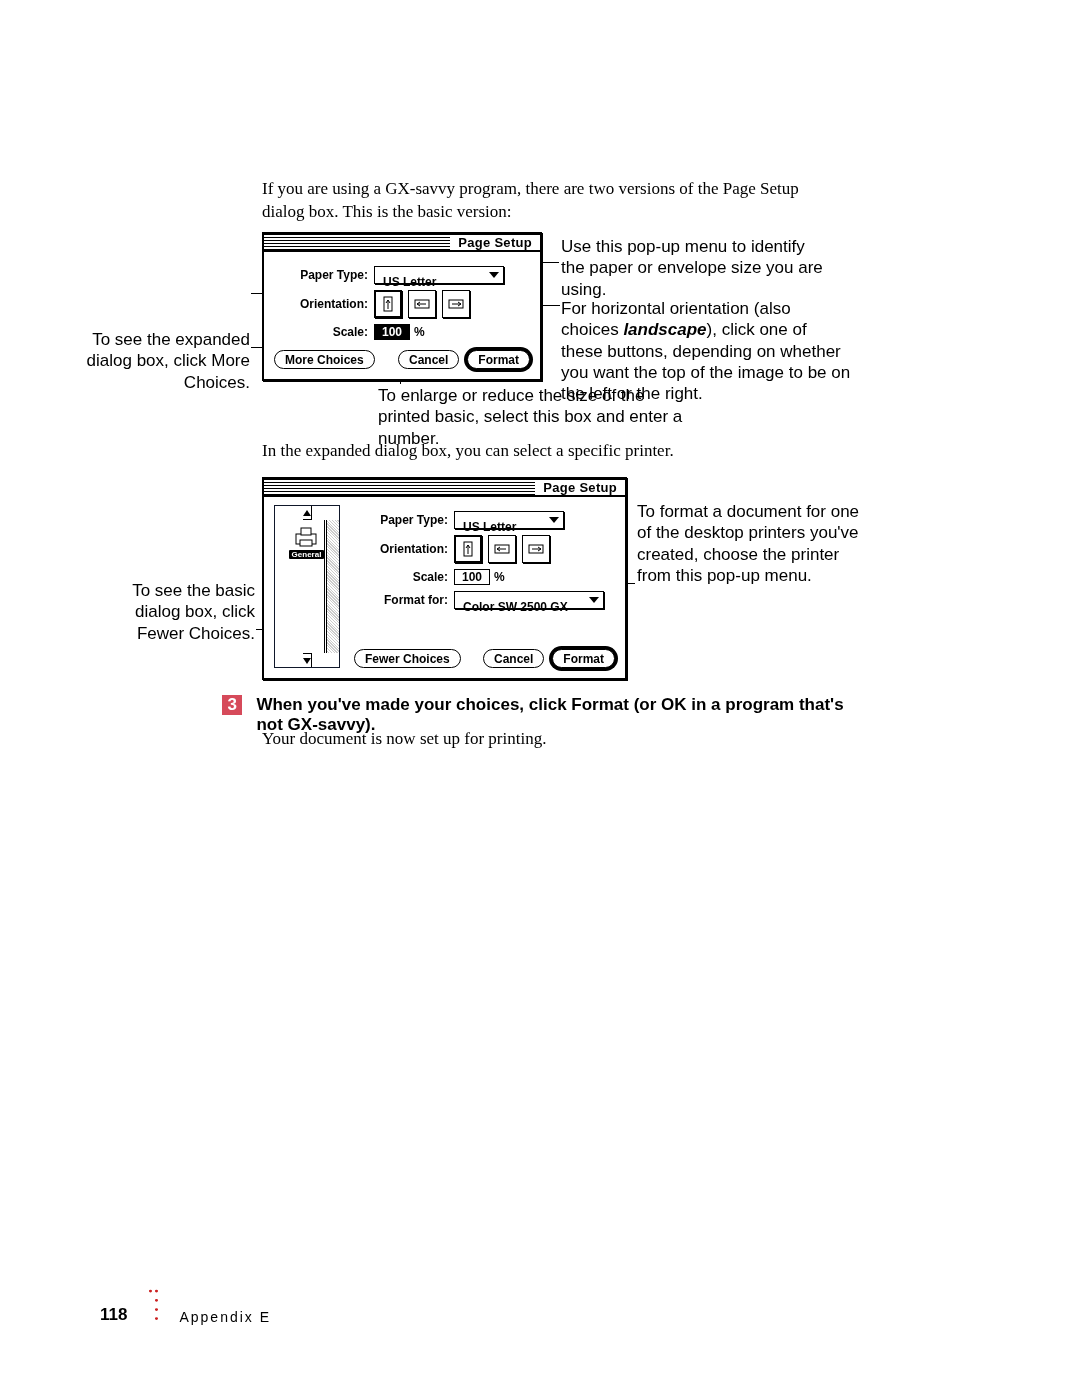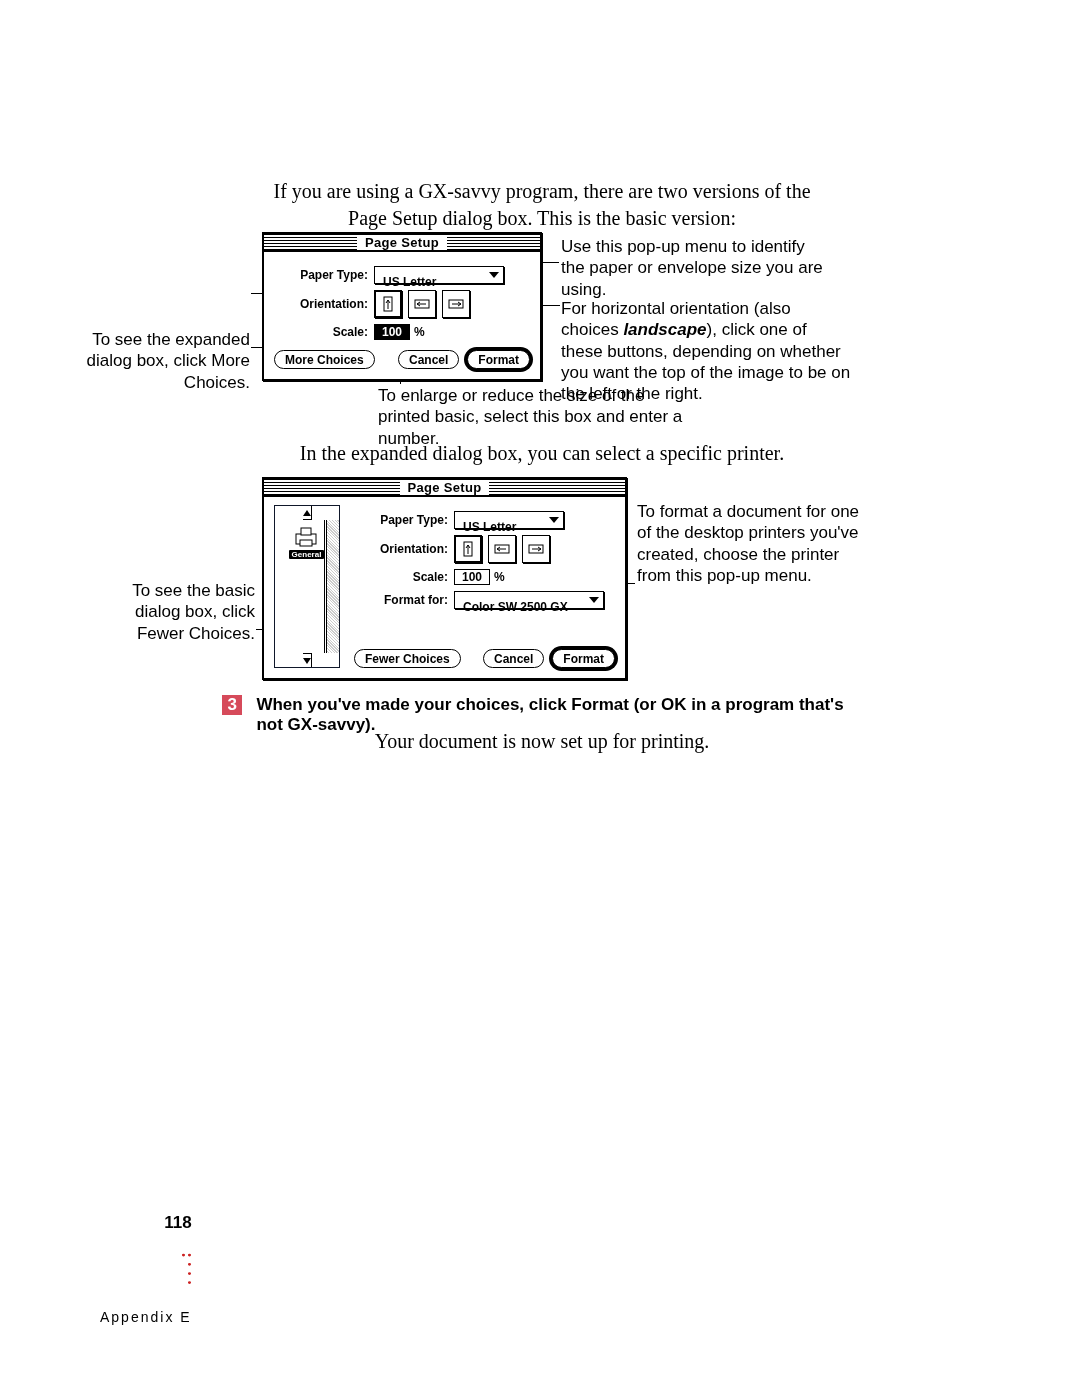--- a/index.html
+++ b/index.html
@@ -10,23 +10,22 @@
     position: relative;
     font-family: Georgia, 'Times New Roman', serif;
     color: #000;
   }
   .page {
     position: absolute;
     left: 0; top: 0; right: 0; bottom: 0;
   }
   .body-text {
     position: absolute;
-    font-size: 20px;
+    font-size: 17px;
     line-height: 1.35;
-    text-align: center;
   }
   .annotation {
     position: absolute;
     font-family: Helvetica, Arial, sans-serif;
     font-size: 17px;
     line-height: 1.25;
     color: #000;
   }
   .annotation.right { text-align: left; }
   .annotation.left  { text-align: right; }
@@ -37,21 +36,21 @@
     background: #fff;
     border: 2px solid #000;
     box-shadow: 1px 1px 0 #000;
   }
   .dialog .titlebar {
     height: 18px;
     border-bottom: 2px solid #000;
     position: relative;
     display: flex;
     align-items: center;
-    justify-content: center;
+    justify-content: flex-end;
     background: repeating-linear-gradient(
       to bottom,
       #000 0, #000 1px, #fff 1px, #fff 3px
     );
   }
   .dialog .titlebar .title {
     background: #fff;
     padding: 0 8px;
     font-family: "Geneva", Helvetica, Arial, sans-serif;
     font-weight: bold;
@@ -211,21 +210,20 @@
   }
 
   
   .footer {
     position: absolute;
     left: 100px;
     bottom: 72px;
     display: flex;
     align-items: flex-end;
     gap: 20px;
-    flex-direction: column;
   }
   .footer .pnum {
     font-family: Helvetica, Arial, sans-serif;
     font-weight: bold;
     font-size: 17px;
   }
   .footer .dots {
     color: #c22;
     letter-spacing: 1px;
     font-size: 12px;

